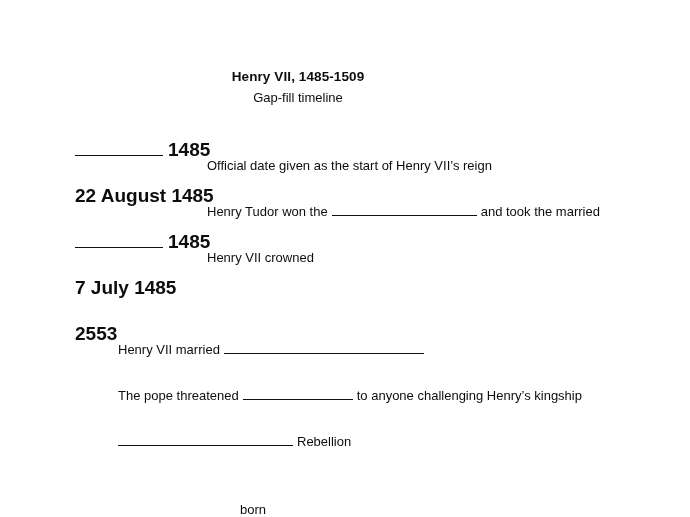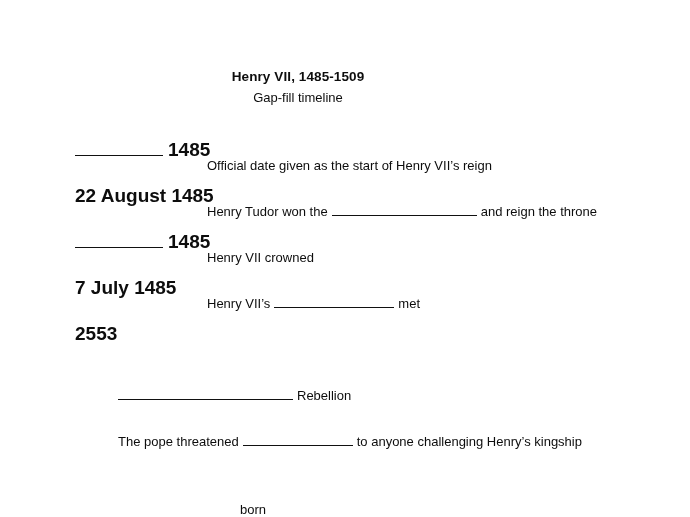--- a/index.html
+++ b/index.html
@@ -124,53 +124,53 @@
         <span class="blank blank-date"></span><span>1485</span>
       </div>
       <div class="desc-cell col-wide">
         <span>Official date given as the start of Henry VII’s reign</span>
       </div>
     </div>
 
     <div class="row">
       <div class="date-cell">22 August 1485</div>
       <div class="desc-cell col-wide">
-        <span>Henry Tudor won the</span><span class="sp"></span><span class="blank blank-w145"></span><span class="sp"></span><span>and reign the throne</span>
+        <span>Henry Tudor won the</span><span class="sp"></span><span class="blank blank-w145"></span><span class="sp"></span><span>and took the married</span>
       </div>
     </div>
 
     <div class="row">
       <div class="date-cell">
         <span class="blank blank-date"></span><span>1485</span>
       </div>
       <div class="desc-cell col-wide">
         <span>Henry VII crowned</span>
       </div>
     </div>
 
     <div class="row">
       <div class="date-cell">7 July 1485</div>
-      <div class="desc-cell col-wide">
-        <span>Henry VII’s</span><span class="sp"></span><span class="blank blank-w120"></span><span class="sp"></span><span>met</span>
-      </div>
     </div>
 
     <div class="row">
       <div class="date-cell">2553</div>
-    </div>
-
-    <div class="row">
       <div class="desc-cell col-narrow">
-        <span class="blank blank-w175"></span><span class="sp"></span><span>Rebellion</span>
+        <span>Henry VII married</span><span class="sp"></span><span class="blank blank-w200"></span>
       </div>
     </div>
 
     <div class="row">
       <div class="desc-cell col-narrow">
         <span>The pope threatened</span><span class="sp"></span><span class="blank blank-w110"></span><span class="sp"></span><span>to anyone challenging Henry’s kingship</span>
+      </div>
+    </div>
+
+    <div class="row">
+      <div class="desc-cell col-narrow">
+        <span class="blank blank-w175"></span><span class="sp"></span><span>Rebellion</span>
       </div>
     </div>
 
 
   </div>
 
   <div class="row-clipped">born</div>
 
 </div>
 

